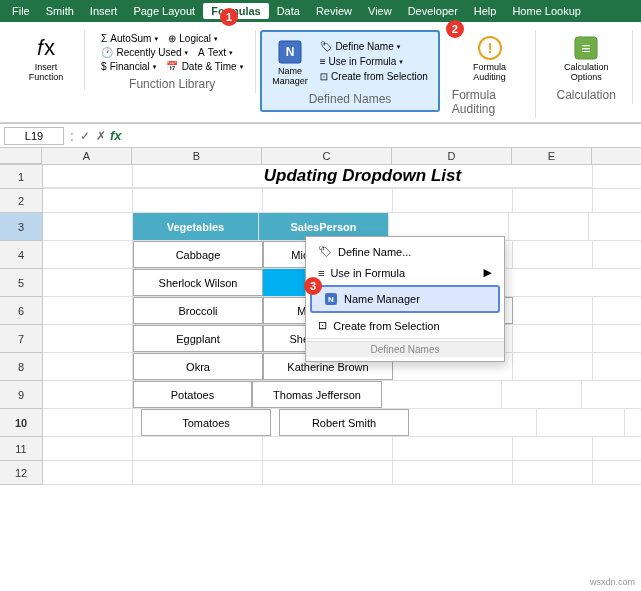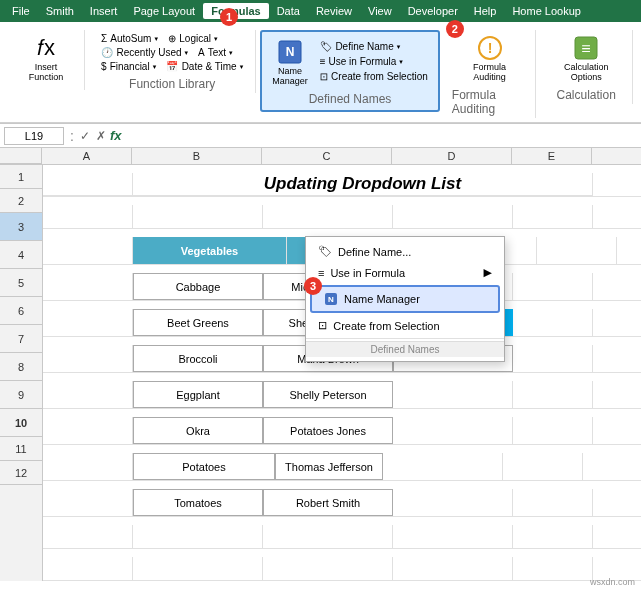--- a/index.html
+++ b/index.html
@@ -33,21 +33,21 @@
     .formula-input { flex: 1; border: none; outline: none; font-size: 11px; padding: 1px 4px; }
 
     
     .spreadsheet { background: #ffffff; flex: 1; }
     .col-headers { display: flex; background: #f2f2f2; border-bottom: 1px solid #c8c8c8; }
     .col-header { border-right: 1px solid #c8c8c8; text-align: center; font-size: 11px; color: #333; font-weight: 500; padding: 2px 0; }
     .spreadsheet-body { display: flex; }
     .row-headers { background: #f2f2f2; border-right: 1px solid #c8c8c8; }
     .row-header { border-bottom: 1px solid #c8c8c8; text-align: center; font-size: 11px; color: #333; display: flex; align-items: center; justify-content: center; }
     .grid { flex: 1; }
-    .grid-row { display: flex; border-bottom: 1px solid #e0e0e0; margin-top: 8px; }
+    .grid-row { display: flex; border-bottom: 1px solid #e0e0e0; }
     .grid-cell { border-right: 1px solid #e0e0e0; font-size: 11px; display: flex; align-items: center; justify-content: center; overflow: hidden; }
     .table-header-veg { background: #4BACC6; color: white; font-weight: bold; }
     .table-header-sales { background: #4BACC6; color: white; font-weight: bold; }
     .table-item { background: #00B0F0; color: white; font-weight: bold; }
     .table-data { background: #ffffff; }
 
     
     .dropdown-overlay { position: absolute; top: 88px; left: 305px; background: white; border: 1px solid #aaa; box-shadow: 2px 4px 10px rgba(0,0,0,0.2); z-index: 100; min-width: 200px; }
     .dropdown-menu { padding: 4px 0; }
     .dropdown-menu-item { display: flex; align-items: center; padding: 4px 12px; font-size: 11px; cursor: pointer; gap: 6px; }
@@ -262,37 +262,36 @@
           <div class="grid-row" style="height:24px;">
             <div class="grid-cell" style="width:90px;"></div>
             <div class="grid-cell" style="width:130px;"></div>
             <div class="grid-cell" style="width:130px;"></div>
             <div class="grid-cell" style="width:120px;"></div>
             <div class="grid-cell" style="width:80px;"></div>
           </div>
 
           <div class="grid-row" style="height:28px;">
             <div class="grid-cell" style="width:90px;"></div>
-            <div class="grid-cell table-header-veg" style="width:154px;">Vegetables</div>
+            <div class="grid-cell table-header-veg" style="width:126px;">Vegetables</div>
             <div class="grid-cell table-header-sales" style="width:130px;">SalesPerson</div>
             <div class="grid-cell" style="width:120px;"></div>
             <div class="grid-cell" style="width:80px;"></div>
           </div>
 
           <div class="grid-row" style="height:28px;">
             <div class="grid-cell" style="width:90px;"></div>
             <div class="grid-cell table-data" style="width:130px;border:1px solid #aaa;">Cabbage</div>
             <div class="grid-cell table-data" style="width:130px;border:1px solid #aaa;">Michael James</div>
             <div class="grid-cell" style="width:120px;"></div>
             <div class="grid-cell" style="width:80px;"></div>
           </div>
 
           <div class="grid-row" style="height:28px;">
             <div class="grid-cell" style="width:90px;"></div>
-            <div class="grid-cell table-data" style="width:130px;border:1px solid #aaa;">Beet Greens</div>
             <div class="grid-cell table-data" style="width:130px;border:1px solid #aaa;">Sherlock Wilson</div>
             <div class="grid-cell table-item" style="width:120px;border:2px solid #00B0F0;">Item</div>
             <div class="grid-cell" style="width:80px;"></div>
           </div>
 
           <div class="grid-row" style="height:28px;">
             <div class="grid-cell" style="width:90px;"></div>
             <div class="grid-cell table-data" style="width:130px;border:1px solid #aaa;">Broccoli</div>
             <div class="grid-cell table-data" style="width:130px;border:1px solid #aaa;">Maria Brown</div>
             <div class="grid-cell" style="width:120px;border:1px solid #aaa;"></div>
@@ -303,34 +302,34 @@
             <div class="grid-cell" style="width:90px;"></div>
             <div class="grid-cell table-data" style="width:130px;border:1px solid #aaa;">Eggplant</div>
             <div class="grid-cell table-data" style="width:130px;border:1px solid #aaa;">Shelly Peterson</div>
             <div class="grid-cell" style="width:120px;"></div>
             <div class="grid-cell" style="width:80px;"></div>
           </div>
 
           <div class="grid-row" style="height:28px;">
             <div class="grid-cell" style="width:90px;"></div>
             <div class="grid-cell table-data" style="width:130px;border:1px solid #aaa;">Okra</div>
-            <div class="grid-cell table-data" style="width:130px;border:1px solid #aaa;">Potatoes Jones</div>
-            <div class="grid-cell" style="width:120px;"></div>
-            <div class="grid-cell" style="width:80px;"></div>
-          </div>
-
-          <div class="grid-row" style="height:28px;">
-            <div class="grid-cell" style="width:90px;"></div>
-            <div class="grid-cell table-data" style="width:142px;border:1px solid #aaa;">Potatoes</div>
-            <div class="grid-cell table-data" style="width:108px;border:1px solid #aaa;">Thomas Jefferson</div>
-            <div class="grid-cell" style="width:120px;"></div>
-            <div class="grid-cell" style="width:80px;"></div>
-          </div>
-
-          <div class="grid-row" style="height:28px;">
+            <div class="grid-cell table-data" style="width:130px;border:1px solid #aaa;">Katherine Brown</div>
+            <div class="grid-cell" style="width:120px;"></div>
+            <div class="grid-cell" style="width:80px;"></div>
+          </div>
+
+          <div class="grid-row" style="height:28px;">
+            <div class="grid-cell" style="width:90px;"></div>
+            <div class="grid-cell table-data" style="width:119px;border:1px solid #aaa;">Potatoes</div>
+            <div class="grid-cell table-data" style="width:130px;border:1px solid #aaa;">Thomas Jefferson</div>
+            <div class="grid-cell" style="width:120px;"></div>
+            <div class="grid-cell" style="width:80px;"></div>
+          </div>
+
+          <div class="grid-row" style="height:28px;gap:8px;">
             <div class="grid-cell" style="width:90px;"></div>
             <div class="grid-cell table-data" style="width:130px;border:1px solid #aaa;">Tomatoes</div>
             <div class="grid-cell table-data" style="width:130px;border:1px solid #aaa;">Robert Smith</div>
             <div class="grid-cell" style="width:120px;"></div>
             <div class="grid-cell" style="width:80px;"></div>
           </div>
 
           <div class="grid-row" style="height:24px;">
             <div class="grid-cell" style="width:90px;"></div>
             <div class="grid-cell" style="width:130px;"></div>

